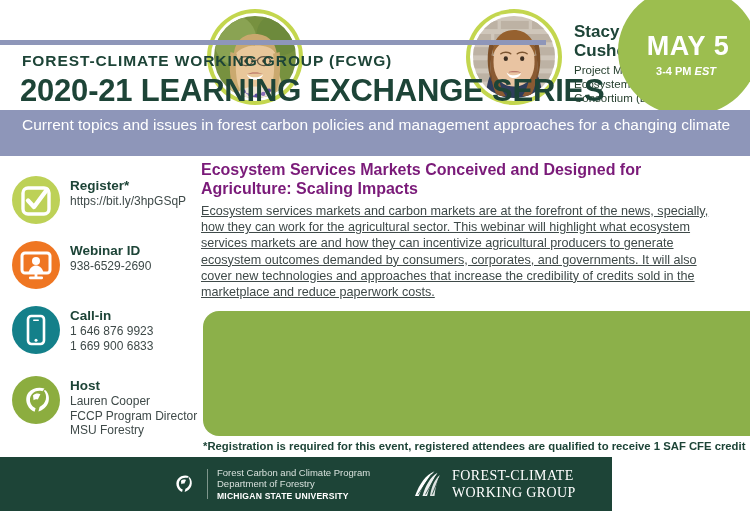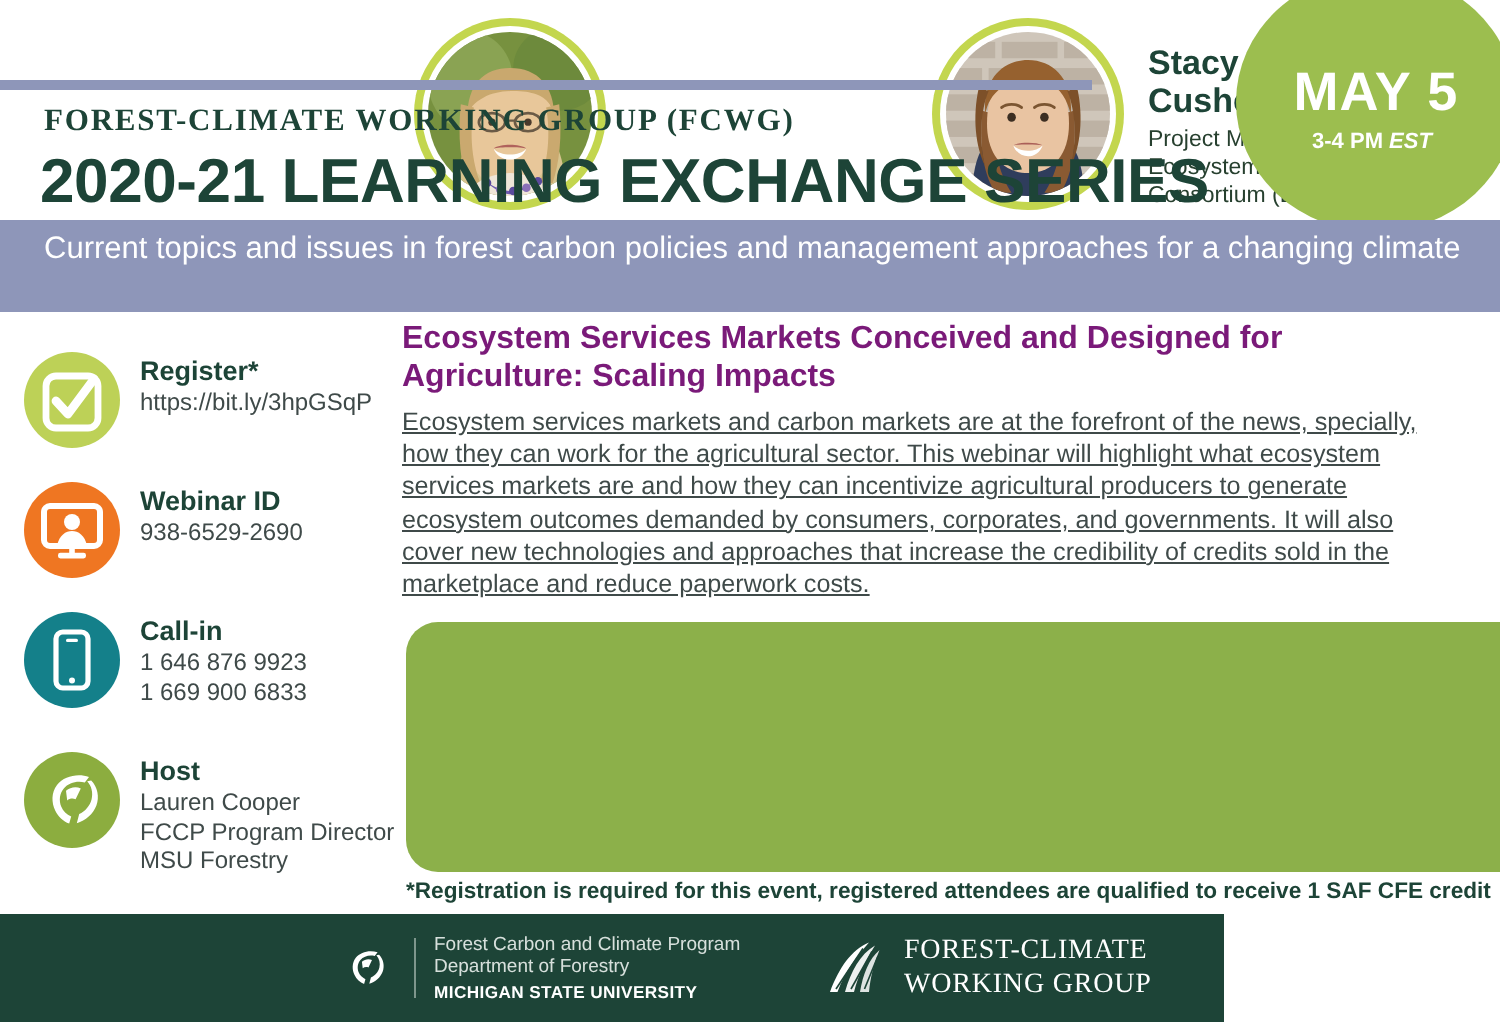--- a/index.html
+++ b/index.html
@@ -71,21 +71,20 @@
 
   .kicker {
     position: absolute;
     left: 22px;
     top: 52px;
     color: #1d4437;
     font-size: 15.5px;
     font-weight: bold;
     letter-spacing: 0.9px;
     z-index: 4;
-    font-family: Liberation Serif, serif;
   }
 
   .series-title {
     position: absolute;
     left: 20px;
     top: 73px;
     color: #1d4437;
     font-size: 31px;
     font-weight: bold;
     letter-spacing: -0.2px;

